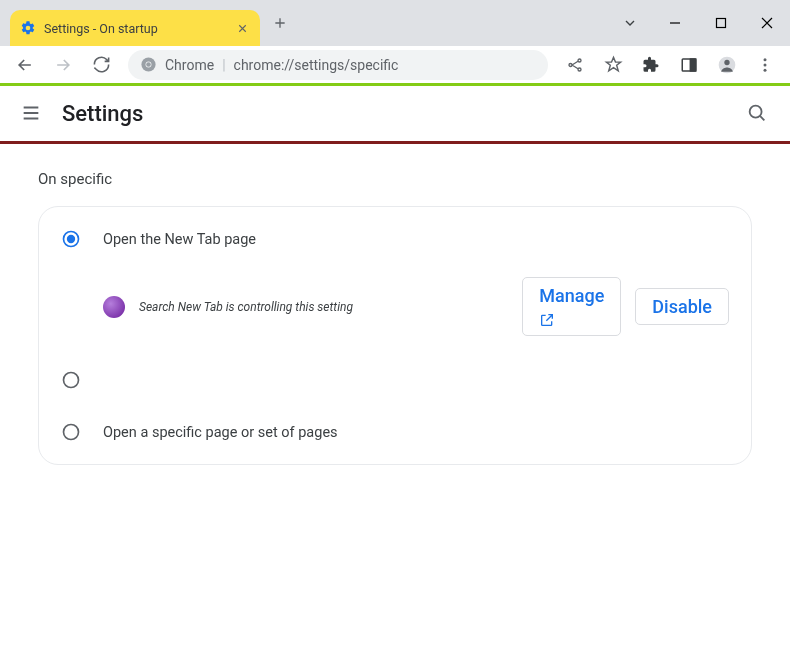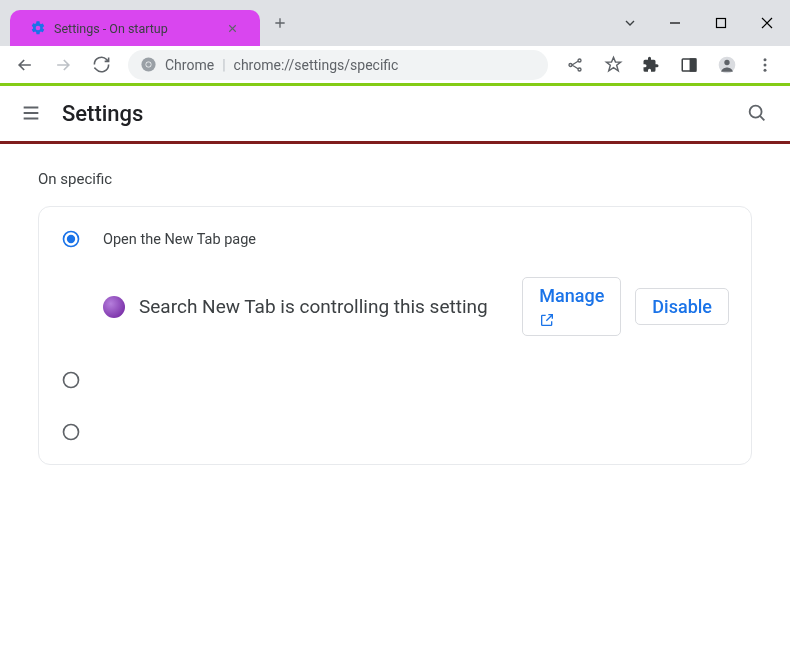--- a/index.html
+++ b/index.html
@@ -1,20 +1,20 @@
 <!DOCTYPE html>
 <html><head>
 <meta charset="utf-8">
 <style>
 * { margin: 0; padding: 0; box-sizing: border-box; font-family: "Segoe UI", Roboto, Arial, sans-serif; }
 body { width: 790px; height: 670px; background: #fff; overflow: hidden; position: relative; }
 
 
 .titlebar { height: 46px; background: #dfe1e5; display: flex; align-items: flex-end; }
-.tab { height: 36px; margin-left: 10px; background: #d946ef; border-radius: 10px 10px 0 0; display: flex; align-items: center; padding: 0 20px; width: 250px; gap: 8px; }
+.tab { height: 36px; margin-left: 10px; background: #fde047; border-radius: 10px 10px 0 0; display: flex; align-items: center; padding: 0 10px; width: 250px; gap: 8px; }
 .tab-favicon { width: 16px; height: 16px; }
 .tab-title { font-size: 12.5px; color: #3c4043; flex: 1; white-space: nowrap; overflow: hidden; }
 .tab-close { width: 16px; height: 16px; display: flex; align-items: center; justify-content: center; color: #5f6368; cursor: pointer; }
 .newtab { width: 28px; height: 28px; margin-left: 6px; display: flex; align-items: center; justify-content: center; color: #5f6368; align-self: center; cursor: pointer; }
 .win-controls { margin-left: auto; display: flex; align-items: center; height: 100%; }
 .win-sep { width: 44px; display: flex; align-items: center; justify-content: center; color: #3c4043; height: 100%; }
 .win-btn { width: 46px; height: 100%; display: flex; align-items: center; justify-content: center; color: #000; cursor: pointer; }
 
 
 .toolbar { height: 40px; background: #fff; border-bottom: 3px solid #84cc16; display: flex; align-items: center; padding: 0 8px; gap: 4px; }
@@ -27,27 +27,27 @@
 
 
 .settings-header { height: 58px; display: flex; align-items: center; padding: 0 20px; border-bottom: 3px solid #7f1d1d; }
 .hamburger { width: 24px; height: 24px; color: #5f6368; margin-right: 18px; cursor: pointer; }
 .settings-title { font-size: 22px; font-weight: 500; color: #202124; }
 .search-icon-btn { margin-left: auto; width: 24px; height: 24px; color: #5f6368; cursor: pointer; }
 
 
 .content { padding: 26px 38px; }
 .section-title { font-size: 15px; color: #3c4043; margin-bottom: 18px; }
-.card { border: 1px solid #e8eaed; border-radius: 12px; padding: 6px 0; }
+.card { border: 1px solid #e8eaed; border-radius: 20px; padding: 6px 0; }
 .row { display: flex; align-items: center; padding: 16px 22px; gap: 22px; min-height: 52px; }
 .radio { width: 20px; height: 20px; flex-shrink: 0; }
 .row-label { font-size: 14.5px; color: #3c4043; }
 .subrow { display: flex; align-items: center; padding: 12px 22px 18px 64px; gap: 14px; }
 .ext-icon { width: 22px; height: 22px; border-radius: 50%; background: radial-gradient(circle at 35% 35%, #b57edc, #6a1b9a); flex-shrink: 0; }
-.subrow-text { font-size: 19px; color: #3c4043; flex: 1; }
+.subrow-text { font-size: 12px; color: #3c4043; flex: 1; font-style: italic; }
 .outline-btn { border: 1px solid #dadce0; background: #fff; color: #1a73e8; font-size: 18px; padding: 7px 16px; border-radius: 5px; display: flex; align-items: flex-start; gap: 6px; cursor: pointer; font-weight: 500; flex-direction: column; }
 
 svg { display: block; }
 </style>
 </head>
 <body>
 
 <div class="titlebar">
   <div class="tab">
     <span class="tab-favicon">
@@ -210,15 +210,16 @@
             <circle cx="12" cy="12" r="9" fill="none" stroke="#5f6368" stroke-width="2"></circle>
           </svg>
       </span>
     </div>
     <div class="row">
       <span class="radio">
         <svg viewBox="0 0 24 24" width="20" height="20">
             <circle cx="12" cy="12" r="9" fill="none" stroke="#5f6368" stroke-width="2"></circle>
           </svg>
       </span>
+      <span class="row-label">Open a specific page or set of pages</span>
     </div>
   </div>
 </div>
 
 </body></html>

